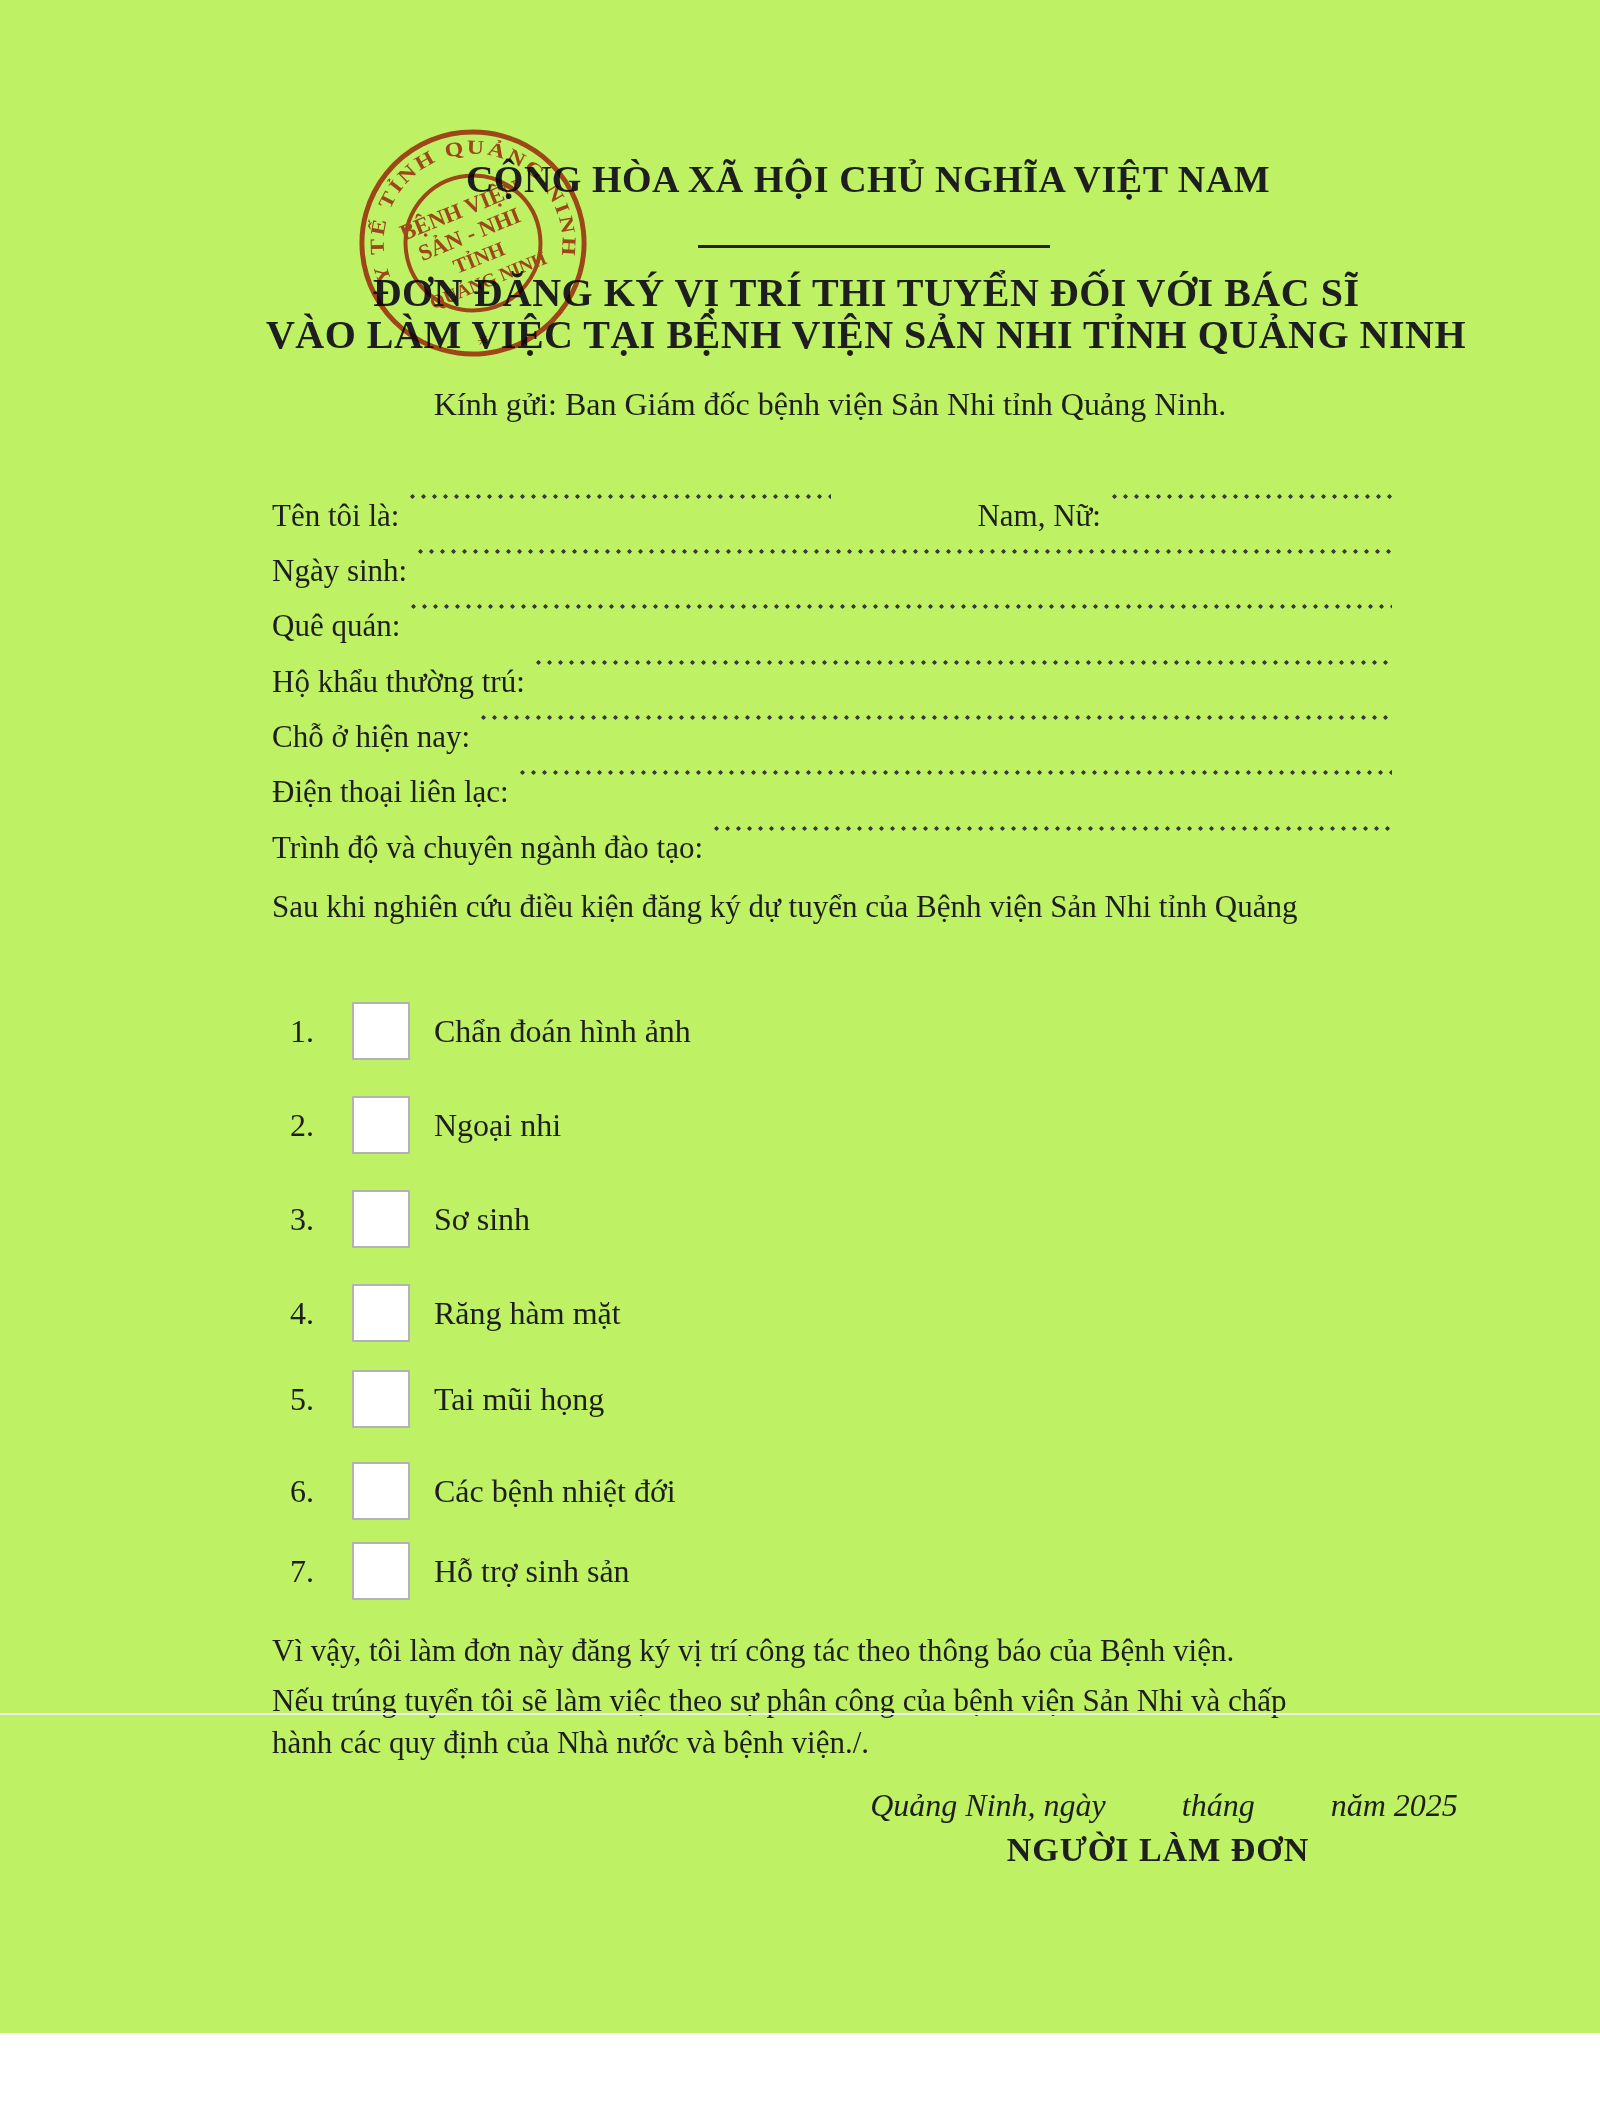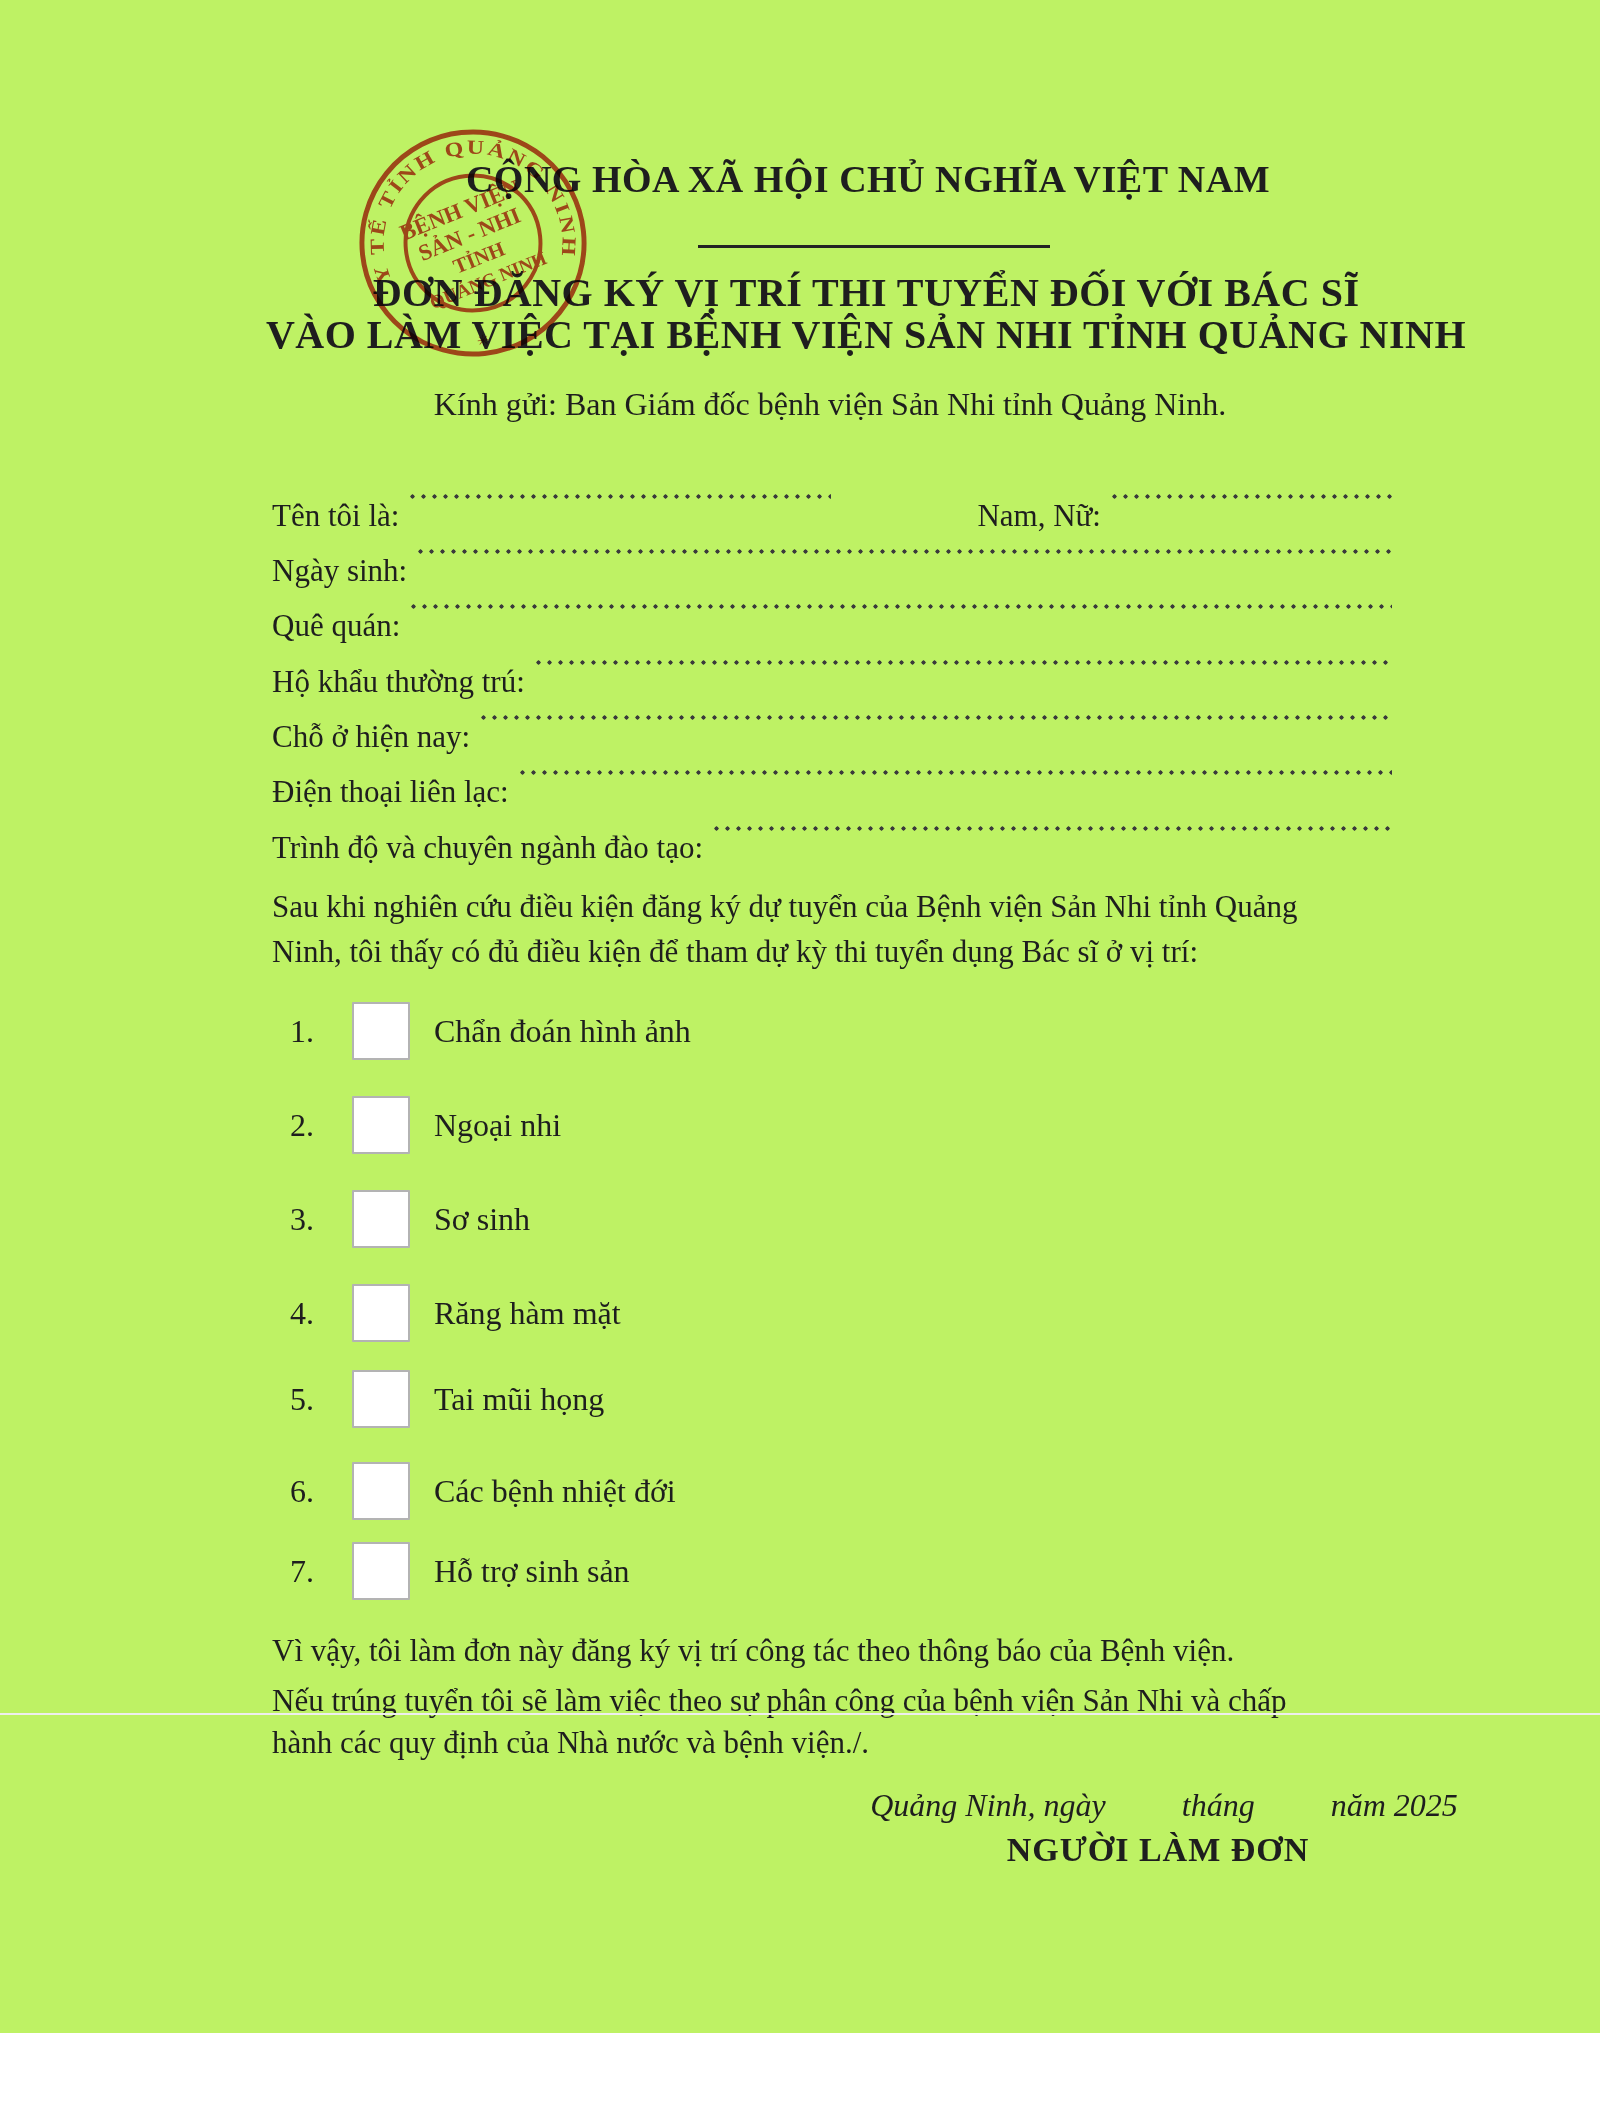--- a/index.html
+++ b/index.html
@@ -90,21 +90,20 @@
       <span class="dots fill"></span>
     </div>
     <div class="frow" style="top:826px;">
       <span class="lbl">Trình độ và chuyên ngành đào tạo:</span>
       <span class="dots fill"></span>
     </div>
   </div>
 
   <div class="para" style="top:884px;">
     <div>Sau khi nghiên cứu điều kiện đăng ký dự tuyển của Bệnh viện Sản Nhi tỉnh Quảng</div>
-    <div>Ninh, tôi thấy có đủ điều kiện để tham dự kỳ thi tuyển dụng Bác sĩ ở vị trí:</div>
   </div>
 
   <div class="item" style="top:1002px;">
     <span class="no">1.</span>
     <span class="box"></span>
     <span class="itlbl">Chẩn đoán hình ảnh</span>
   </div>
   <div class="item" style="top:1096px;">
     <span class="no">2.</span>
     <span class="box"></span>

